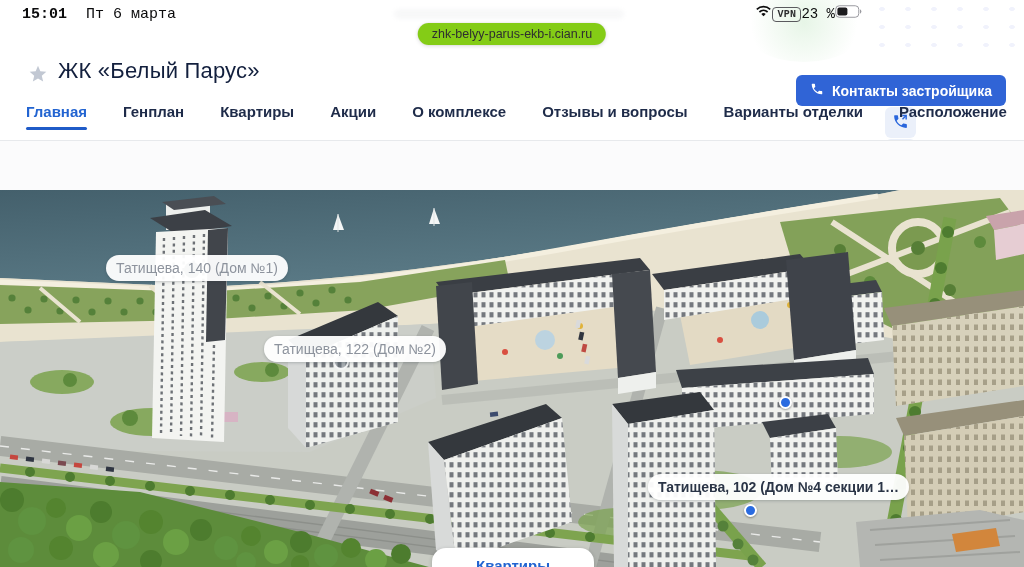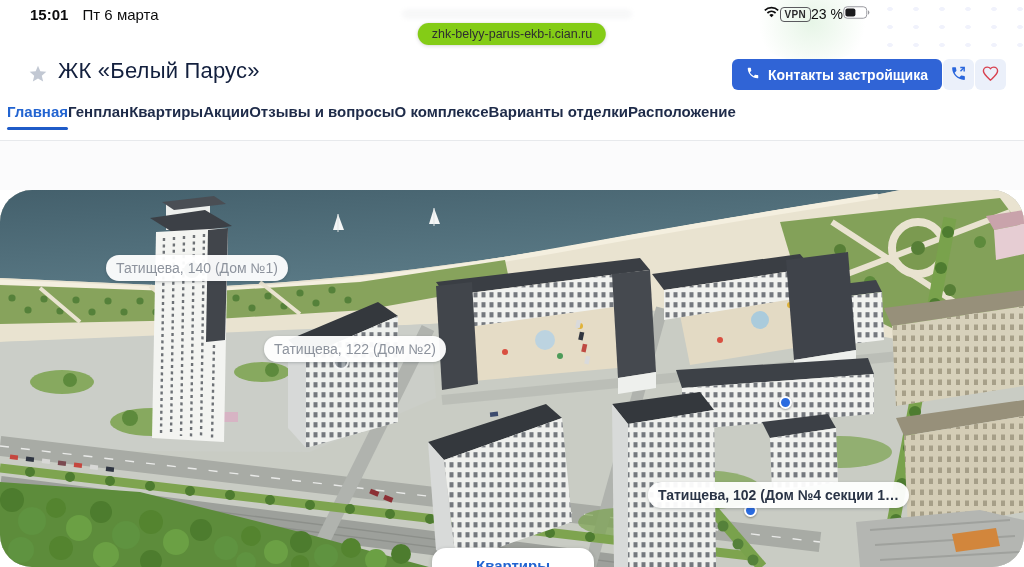--- a/index.html
+++ b/index.html
@@ -1,21 +1,21 @@
 <!DOCTYPE html>
 <html><head>
 <meta charset="utf-8">
 <style>
   * { margin:0; padding:0; box-sizing:border-box; }
   html,body { width:1024px; height:567px; }
   body { font-family:"Liberation Sans", sans-serif; background:#fff; overflow:hidden; }
   .page { position:relative; width:1024px; height:567px; background:#fff; overflow:hidden; }
 
   
-  .status-bar { position:absolute; top:0; left:12px; width:872px; height:28px; }
+  .status-bar { position:absolute; top:0; left:4px; width:872px; height:28px;font-family:Liberation Mono, monospace; }
   .sb-left { position:absolute; left:18px; top:6px; font-size:15px; color:#0c0c0d; }
   .sb-time { font-weight:700; }
   .sb-date { margin-left:10px; font-weight:400; }
   .sb-right { position:absolute; right:14px; top:5px; display:flex; align-items:center; gap:0; }
   .vpn-badge { font-size:10px; font-weight:700; color:#2b2b2d; border:1.5px solid #5a5a5e; border-radius:4px; padding:0 4px; line-height:13px; letter-spacing:.3px; }
   .battery-pct { font-size:14px; color:#0c0c0d; }
   .wm-green { position:absolute; left:735px; top:-18px; width:130px; height:80px; border-radius:50%;
       background:radial-gradient(circle, rgba(120,200,120,.18), rgba(120,200,120,0) 70%); }
   .wm-blue { position:absolute; left:865px; top:0px; width:160px; height:52px; opacity:.5;
       background:radial-gradient(rgba(90,110,220,.18) 2.5px, transparent 3px); background-size:26px 18px; }
@@ -23,35 +23,35 @@
 
   
   .url-pill { position:absolute; left:50%; transform:translateX(-50%); top:23px; background:#84cc16;
       border-radius:12px; padding:4px 14px; font-size:12.5px; color:#2e2e30;
       box-shadow:0 1px 4px rgba(0,0,0,.14), 0 0 0 0.5px rgba(0,0,0,.04); z-index:30; }
 
   
   .title-row { position:absolute; top:58px; left:0; width:1024px; height:36px; }
   .fav-star { position:absolute; left:28px; top:6px; width:20px; height:20px; }
   .page-title { position:absolute; left:58px; top:0; font-size:22px; font-weight:400; color:#121f3d; letter-spacing:.2px; }
-  .header-actions { position:absolute; right:18px; top:1px; display:flex; gap:1px; align-items:center; }
+  .header-actions { position:absolute; right:18px; top:17px; display:flex; gap:1px; align-items:center;flex-direction:column; }
   .contacts-btn { display:flex; align-items:center; gap:8px; background:#3064d6; color:#fff; border:none;
       border-radius:6px; height:31px; padding:0 14px; font-size:14px; font-weight:700; font-family:inherit; cursor:pointer; }
   .sq-btn { width:31px; height:31px; border:none; border-radius:6px; background:#ebf0fa; display:flex; align-items:center; justify-content:center; cursor:pointer; }
 
   
-  .tabs { position:absolute; top:103px; left:7px; display:flex; }
+  .tabs { position:absolute; top:103px; left:26px; display:flex; gap:36px; }
   .tab { position:relative; font-size:15px; font-weight:700; color:#1e2b49; padding-bottom:16px; cursor:pointer; white-space:nowrap; }
   .tab.active { color:#2264d1; }
   .tab.active::after { content:""; position:absolute; left:0; right:0; bottom:6px; height:3.5px; border-radius:2px; background:#1f5bc8; }
   .tabs-divider { position:absolute; top:140px; left:0; width:1024px; height:1px; background:#e7e9ec; }
   .pre-map-band { position:absolute; top:141px; left:0; width:1024px; height:49px; background:#fbfbfc; }
 
   
-  .map { position:absolute; top:190px; left:0; width:1024px; height:377px; overflow:hidden; background:#cdd0c9;border-radius:32px; }
+  .map { position:absolute; top:190px; left:0; width:1024px; height:377px; overflow:hidden; background:#cdd0c9; }
   .map svg { position:absolute; top:0; left:0; }
   .map-pill { position:absolute; white-space:nowrap; font-size:14px; line-height:20px; padding:3px 10px;
       background:rgba(255,255,255,.95); border-radius:14px; box-shadow:0 1px 3px rgba(40,50,60,.25); cursor:pointer; }
   .map-pill.muted { color:#8d939d; font-weight:400; }
   .map-pill.dark { color:#2a3446; font-weight:700; }
   .pill-with-icon { display:flex; align-items:center; gap:5px; padding-right:5px; }
   .house-badge { width:19px; height:19px; border-radius:50%; background:#2a6be0; display:flex; align-items:center; justify-content:center; }
   .marker-dot { position:absolute; width:13px; height:13px; border-radius:50%; background:#2a6be0; border:2px solid #fff;
       box-shadow:0 1px 2px rgba(0,0,0,.35); cursor:pointer; }
   .marker-ring { position:absolute; width:16px; height:16px; border-radius:50%; background:rgba(95,105,118,.5); border:2px solid rgba(255,255,255,.9); cursor:pointer; }
@@ -127,22 +127,22 @@
         </span>
       </button>
     </div>
   </div>
 
   <nav class="tabs">
     <div class="tab active">Главная</div>
     <div class="tab">Генплан</div>
     <div class="tab">Квартиры</div>
     <div class="tab">Акции</div>
+    <div class="tab">О комплексе</div>
     <div class="tab">Отзывы и вопросы</div>
-    <div class="tab">О комплексе</div>
     <div class="tab">Варианты отделки</div>
     <div class="tab">Расположение</div>
 
   </nav>
   <div class="tabs-divider"></div>
   <div class="pre-map-band"></div>
 
   <div class="map">
     <svg width="1024" height="377" viewBox="0 0 1024 377">
       <defs>
@@ -446,21 +446,21 @@
     </div>
 
     <div class="marker-ring" style="left:333px; top:164px;"></div>
     <div class="map-pill muted" style="left:264px; top:146px;">
       <span>Татищева, 122 (Дом №2)</span>
     </div>
 
     <div class="marker-dot" style="left:779px; top:206px;"></div>
 
     <div class="marker-dot" style="left:744px; top:314px;"></div>
-    <div class="map-pill dark" style="left:648px; top:292px;">
+    <div class="map-pill dark" style="left:648px; top:284px;">
       <span>Татищева, 102 (Дом №4 секции 1…</span>
     </div>
 
     <div class="bottom-card">
       <span>Квартиры</span>
     </div>
   </div>
 </div>
 
 </body></html>

